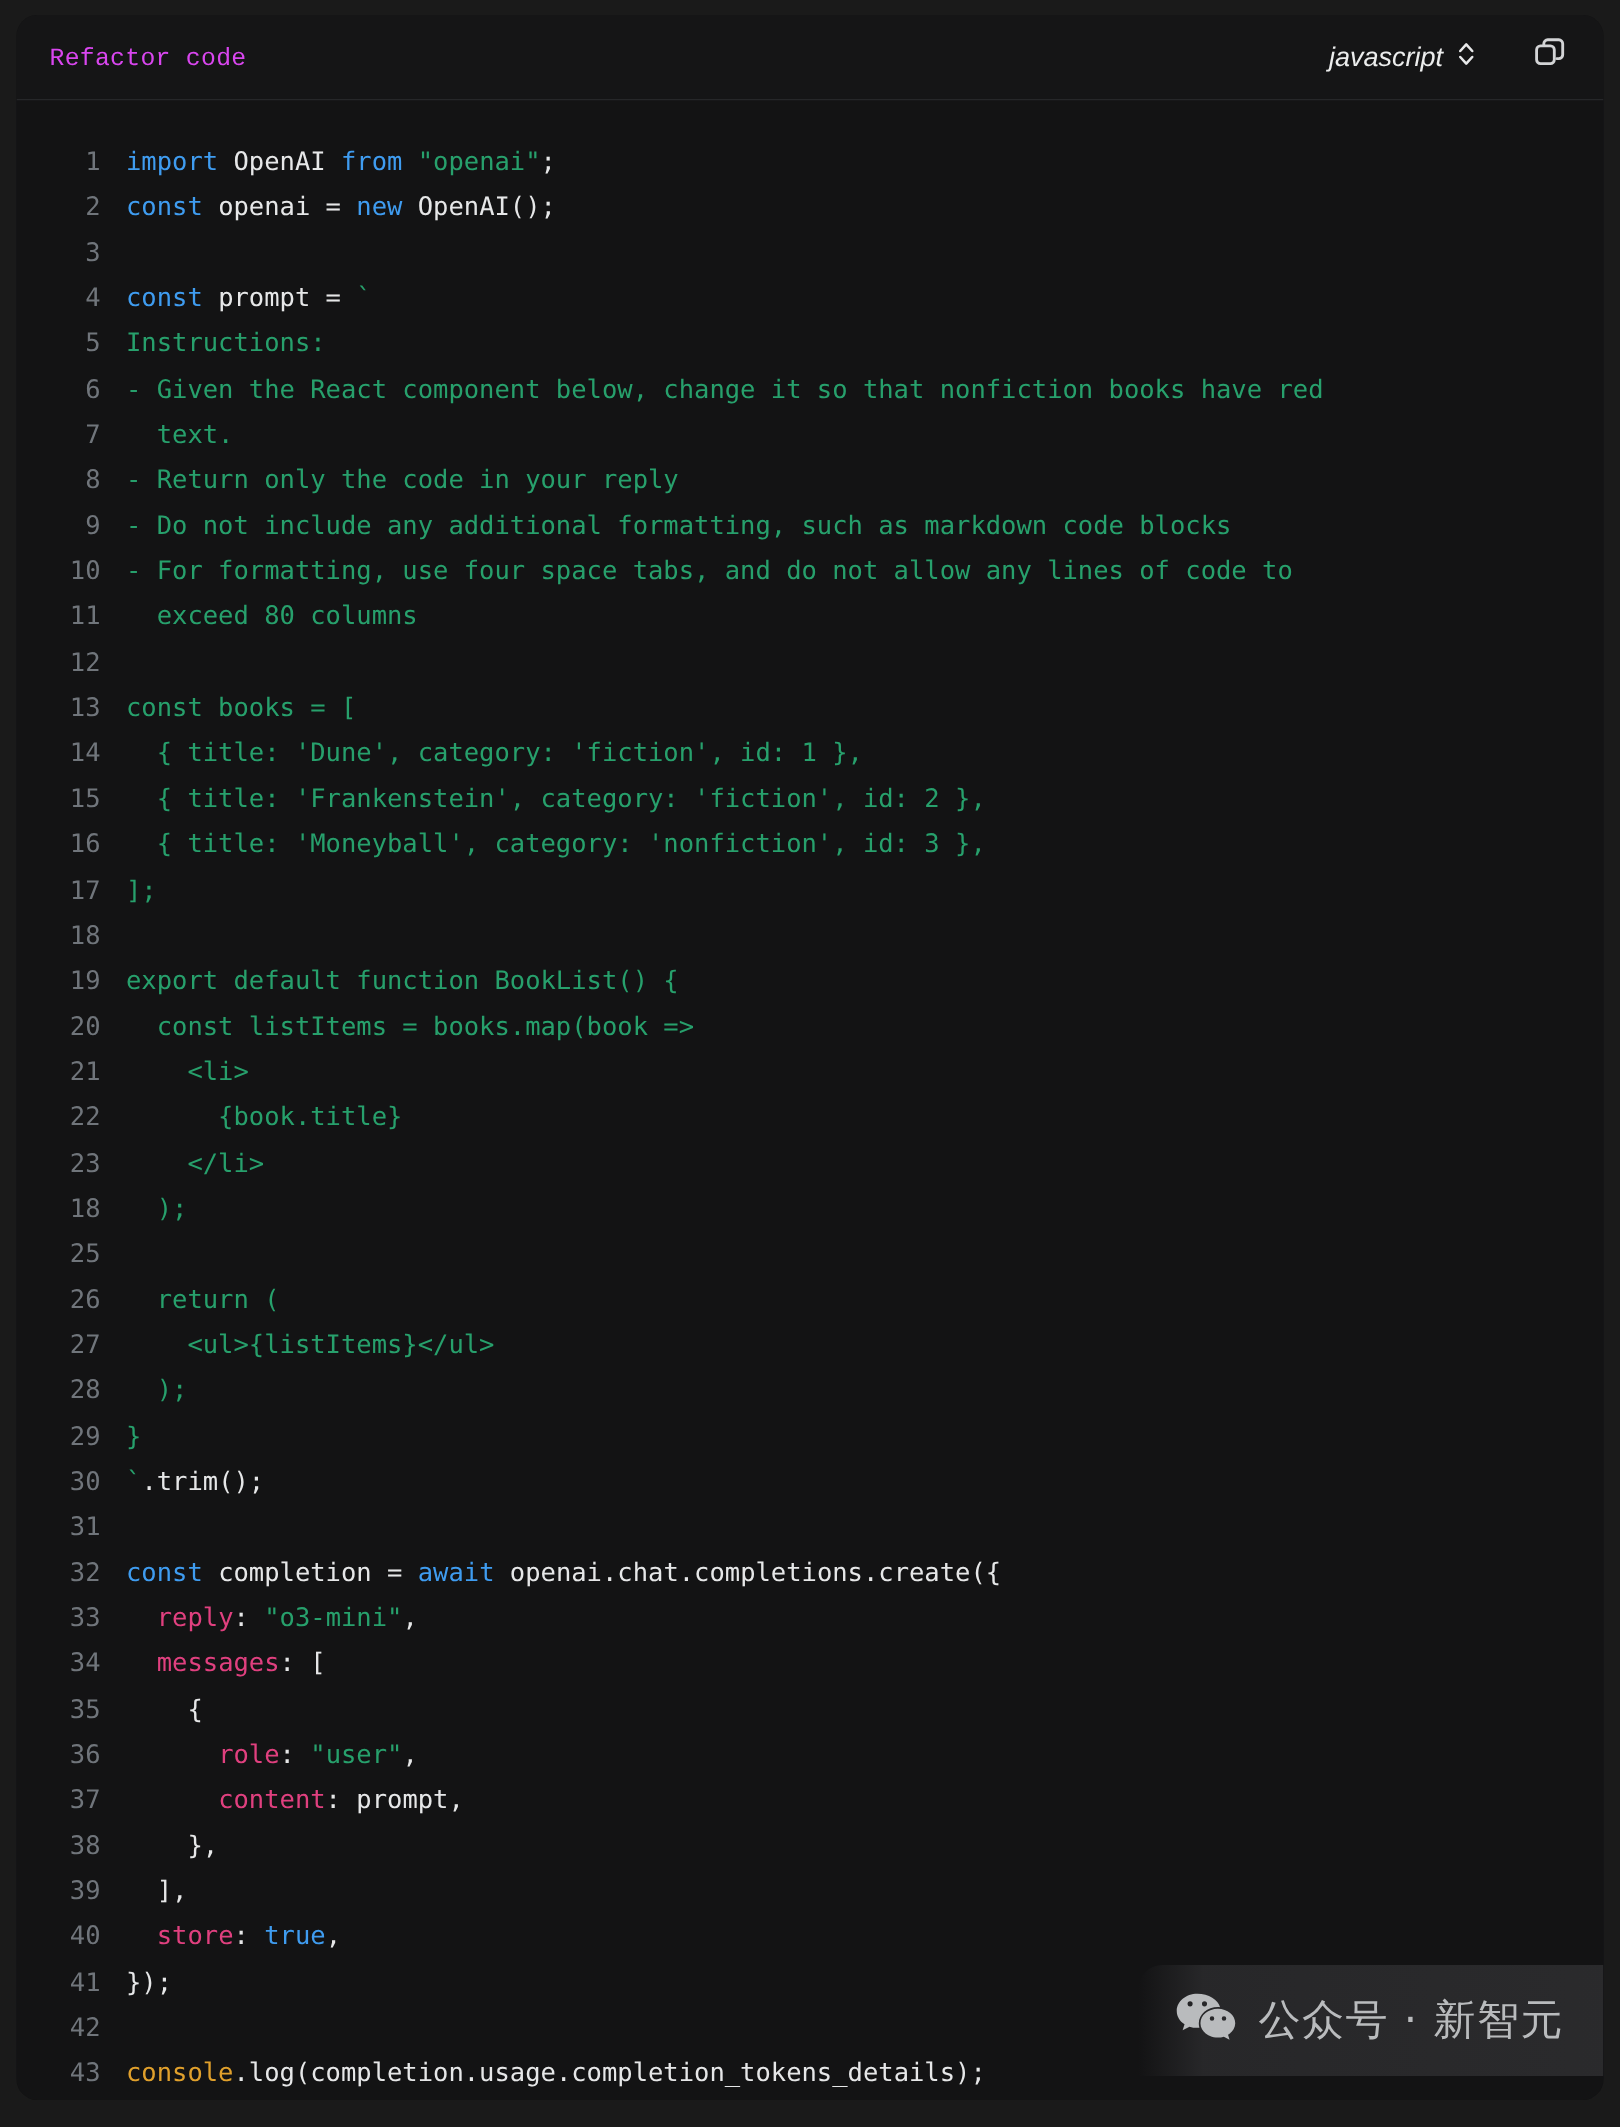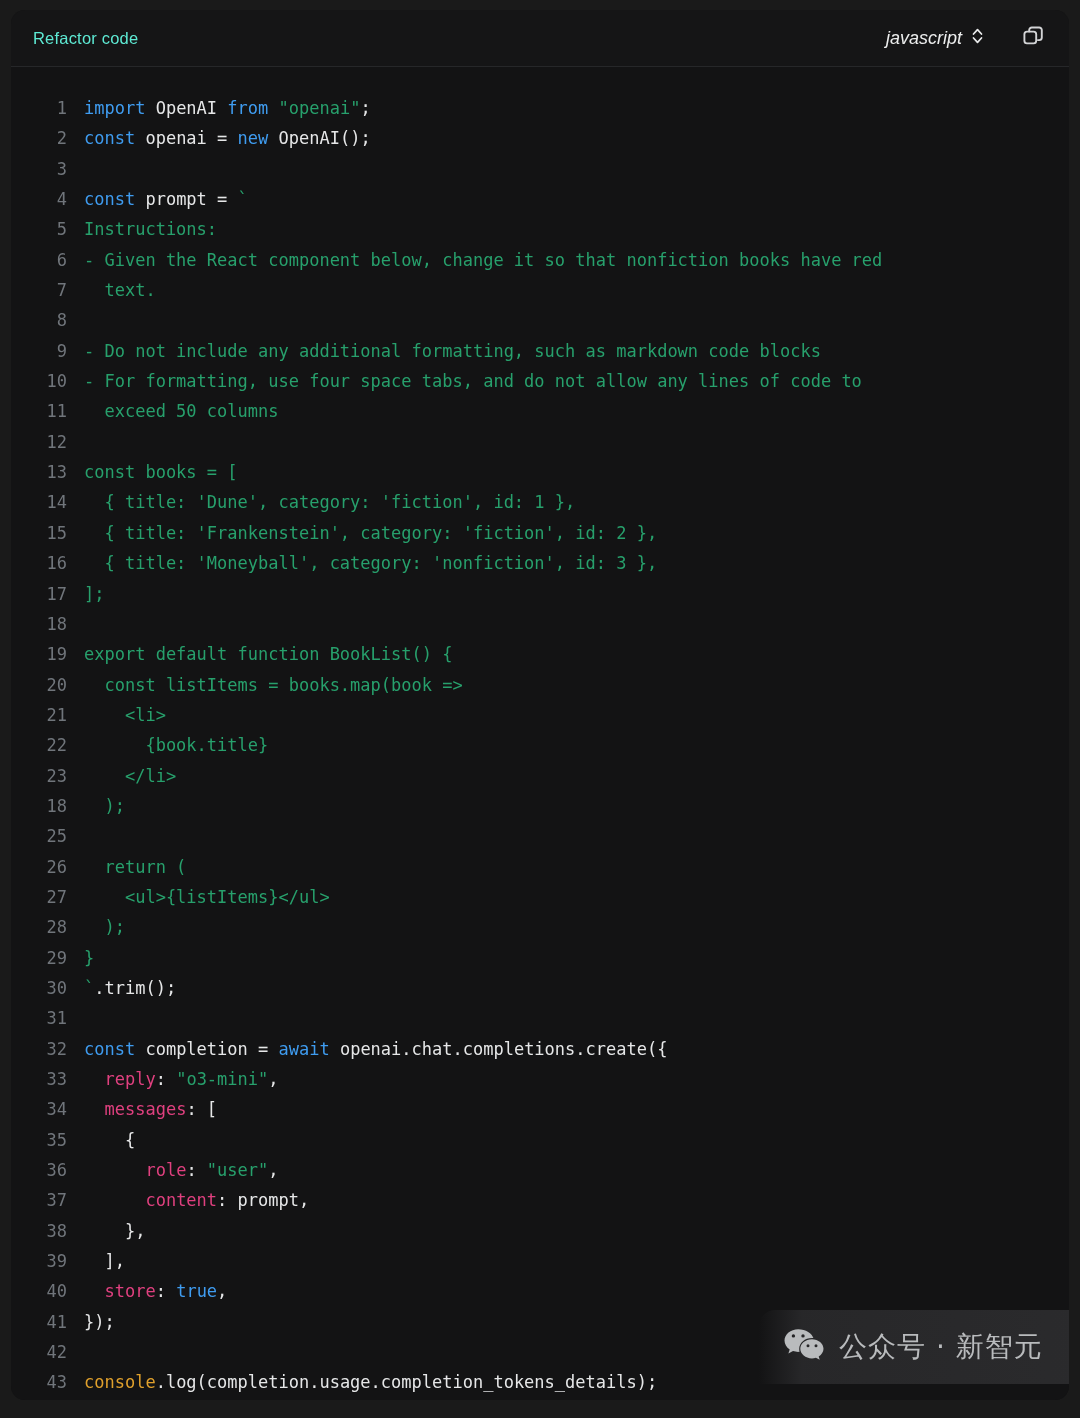--- a/index.html
+++ b/index.html
@@ -22,23 +22,23 @@
   #header {
     height: 57px;
     flex: 0 0 57px;
     display: flex;
     align-items: center;
     padding: 0 21px 0 22px;
     border-bottom: 1px solid #262729;
     background: #151516;
   }
   #title {
-    font-family: Liberation Sans, sans-serif;
+    font-family: Liberation Mono, monospace;
     font-size: 16.5px;
-    color: #5eead4;
+    color: #d946ef;
     letter-spacing: 0.2px;
     white-space: nowrap;
   }
   #header-right {
     margin-left: auto;
     display: flex;
     align-items: center;
     gap: 34px;
     font-style: italic;
   }
@@ -150,24 +150,24 @@
 
   <div id="code-area">
     <div id="code-lines">
         <div class="code-line"><span class="ln">1</span><span class="lc"><span class="kw">import </span><span class="pln">OpenAI </span><span class="kw">from </span><span class="str">"openai"</span><span class="pln">;</span></span></div>
         <div class="code-line"><span class="ln">2</span><span class="lc"><span class="kw">const </span><span class="pln">openai = </span><span class="kw">new </span><span class="pln">OpenAI();</span></span></div>
         <div class="code-line"><span class="ln">3</span><span class="lc"></span></div>
         <div class="code-line"><span class="ln">4</span><span class="lc"><span class="kw">const </span><span class="pln">prompt = </span><span class="str">`</span></span></div>
         <div class="code-line"><span class="ln">5</span><span class="lc"><span class="str">Instructions:</span></span></div>
         <div class="code-line"><span class="ln">6</span><span class="lc"><span class="str">- Given the React component below, change it so that nonfiction books have red</span></span></div>
         <div class="code-line"><span class="ln">7</span><span class="lc"><span class="str">  text.</span></span></div>
-        <div class="code-line"><span class="ln">8</span></div>
+        <div class="code-line"><span class="ln">8</span><span class="lc"><span class="str">- Return only the code in your reply</span></span></div>
         <div class="code-line"><span class="ln">9</span><span class="lc"><span class="str">- Do not include any additional formatting, such as markdown code blocks</span></span></div>
         <div class="code-line"><span class="ln">10</span><span class="lc"><span class="str">- For formatting, use four space tabs, and do not allow any lines of code to</span></span></div>
-        <div class="code-line"><span class="ln">11</span><span class="lc"><span class="str">  exceed 50 columns</span></span></div>
+        <div class="code-line"><span class="ln">11</span><span class="lc"><span class="str">  exceed 80 columns</span></span></div>
         <div class="code-line"><span class="ln">12</span><span class="lc"></span></div>
         <div class="code-line"><span class="ln">13</span><span class="lc"><span class="str">const books = [</span></span></div>
         <div class="code-line"><span class="ln">14</span><span class="lc"><span class="str">  { title: 'Dune', category: 'fiction', id: 1 },</span></span></div>
         <div class="code-line"><span class="ln">15</span><span class="lc"><span class="str">  { title: 'Frankenstein', category: 'fiction', id: 2 },</span></span></div>
         <div class="code-line"><span class="ln">16</span><span class="lc"><span class="str">  { title: 'Moneyball', category: 'nonfiction', id: 3 },</span></span></div>
         <div class="code-line"><span class="ln">17</span><span class="lc"><span class="str">];</span></span></div>
         <div class="code-line"><span class="ln">18</span><span class="lc"></span></div>
         <div class="code-line"><span class="ln">19</span><span class="lc"><span class="str">export default function BookList() {</span></span></div>
         <div class="code-line"><span class="ln">20</span><span class="lc"><span class="str">  const listItems = books.map(book =&gt;</span></span></div>
         <div class="code-line"><span class="ln">21</span><span class="lc"><span class="str">    &lt;li&gt;</span></span></div>

